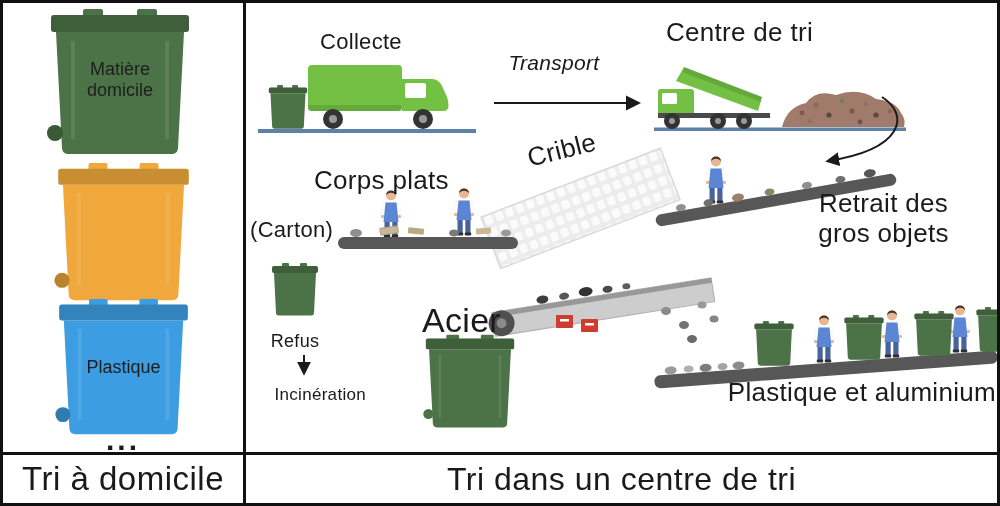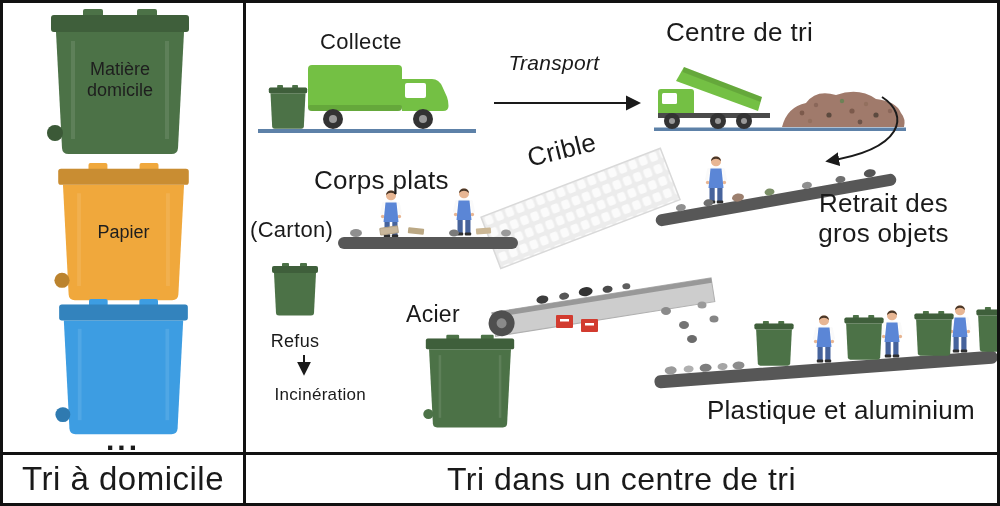--- a/index.html
+++ b/index.html
@@ -61,37 +61,37 @@
           <rect x="92" y="0" width="20" height="8" rx="2"></rect>
           <rect x="6" y="6" width="138" height="17" rx="3"></rect>
           <path d="M11 23 H139 L133 139 Q132.6 145 126.5 145 H23.5 Q17.4 145 17 139 Z"></path>
           <circle cx="10" cy="124" r="8"></circle>
         </g>
         <rect x="6" y="6" width="138" height="17" rx="3" fill="rgba(0,0,0,0.16)"></rect>
         <circle cx="10" cy="124" r="8" fill="rgba(0,0,0,0.22)"></circle>
         <rect x="26" y="32" width="4" height="98" fill="rgba(255,255,255,0.10)"></rect>
         <rect x="120" y="32" width="4" height="98" fill="rgba(255,255,255,0.10)"></rect>
       </svg>
-      <div class="bin-label" style="top:42%;">Papier</div>
     </div>
 
     <div class="bin-large" style="left:48px;top:296px;width:145px;height:138px;">
       <svg viewBox="0 0 150 148" width="145" height="138">
         <g fill="#3d9de2">
           <rect x="38" y="0" width="20" height="8" rx="2"></rect>
           <rect x="92" y="0" width="20" height="8" rx="2"></rect>
           <rect x="6" y="6" width="138" height="17" rx="3"></rect>
           <path d="M11 23 H139 L133 139 Q132.6 145 126.5 145 H23.5 Q17.4 145 17 139 Z"></path>
           <circle cx="10" cy="124" r="8"></circle>
         </g>
         <rect x="6" y="6" width="138" height="17" rx="3" fill="rgba(0,0,0,0.16)"></rect>
         <circle cx="10" cy="124" r="8" fill="rgba(0,0,0,0.22)"></circle>
         <rect x="26" y="32" width="4" height="98" fill="rgba(255,255,255,0.10)"></rect>
         <rect x="120" y="32" width="4" height="98" fill="rgba(255,255,255,0.10)"></rect>
       </svg>
+      <div class="bin-label" style="top:42%;">Plastique</div>
     </div>
 
     <div class="dots">...</div>
   </div>
 
   <div class="right-panel">
 
     <div class="label" style="left:74px;top:26px;font-size:22px;">Collecte</div>
 
     <svg class="scene-svg" style="left:12px;top:56px;" viewBox="0 0 220 78" width="220" height="78">
@@ -211,21 +211,21 @@
         <path d="M4 10 H46 L44 50 Q43.8 52.5 41 52.5 H9 Q6.2 52.5 6 50 Z"></path>
       </g>
       <rect x="2" y="3" width="46" height="7" rx="2" fill="rgba(0,0,0,0.16)"></rect>
     </svg>
     <div class="label" style="left:20px;top:328px;width:58px;text-align:center;font-size:18px;">Refus</div>
     <svg class="arrow-svg" style="left:50px;top:350px;" viewBox="0 0 16 30" width="16" height="30">
       <path d="M8 2 V20" stroke="#1a1a1a" stroke-width="2" fill="none" marker-end="url(#arrow)"></path>
     </svg>
     <div class="label" style="left:8px;top:382px;width:112px;text-align:right;font-size:17px;">Incinération</div>
 
-    <div class="label" style="left:160px;top:298px;font-size:23px;">Acier</div>
+    <div class="label" style="left:176px;top:298px;font-size:34px;">Acier</div>
     <div class="bin-large" style="left:176px;top:328px;width:96px;height:102px;z-index:3;">
       <svg viewBox="0 0 150 148" width="96" height="102">
         <g fill="#4c7247">
           <rect x="38" y="0" width="20" height="8" rx="2"></rect>
           <rect x="92" y="0" width="20" height="8" rx="2"></rect>
           <rect x="6" y="6" width="138" height="17" rx="3"></rect>
           <path d="M11 23 H139 L133 139 Q132.6 145 126.5 145 H23.5 Q17.4 145 17 139 Z"></path>
           <circle cx="10" cy="124" r="8"></circle>
         </g>
         <rect x="6" y="6" width="138" height="17" rx="3" fill="rgba(0,0,0,0.16)"></rect>
@@ -264,21 +264,21 @@
     <svg class="belt-svg" style="left:405px;top:338px;" viewBox="0 0 350 50" width="350" height="50">
       <g transform="rotate(-4.2 175 28)">
         <rect x="3" y="22" width="344" height="13" rx="6" fill="#575757"></rect>
         <ellipse cx="20" cy="18" rx="6" ry="4" fill="#9a9a9a"></ellipse>
         <ellipse cx="38" cy="18" rx="5" ry="3.5" fill="#b0b0b0"></ellipse>
         <ellipse cx="55" cy="18" rx="6" ry="4" fill="#7d7d7d"></ellipse>
         <ellipse cx="72" cy="18" rx="5" ry="3.5" fill="#a5a5a5"></ellipse>
         <ellipse cx="88" cy="18" rx="6" ry="4" fill="#8c8c8c"></ellipse>
       </g>
     </svg>
-    <div class="label" style="left:440px;top:392px;width:310px;text-align:center;font-size:26px;">Plastique et aluminium</div>
+    <div class="label" style="left:440px;top:374px;width:310px;text-align:right;font-size:26px;">Plastique et aluminium</div>
 
     <svg class="bin-on-belt" style="left:506px;top:318px;" viewBox="0 0 50 54" width="44" height="46">
       <g fill="#4c7247">
           <rect x="12" y="0" width="7" height="4" rx="1"></rect>
           <rect x="30" y="0" width="7" height="4" rx="1"></rect>
           <rect x="2" y="3" width="46" height="7" rx="2"></rect>
           <path d="M4 10 H46 L44 50 Q43.8 52.5 41 52.5 H9 Q6.2 52.5 6 50 Z"></path>
         </g>
       <rect x="2" y="3" width="46" height="7" rx="2" fill="rgba(0,0,0,0.16)"></rect>
     </svg>

